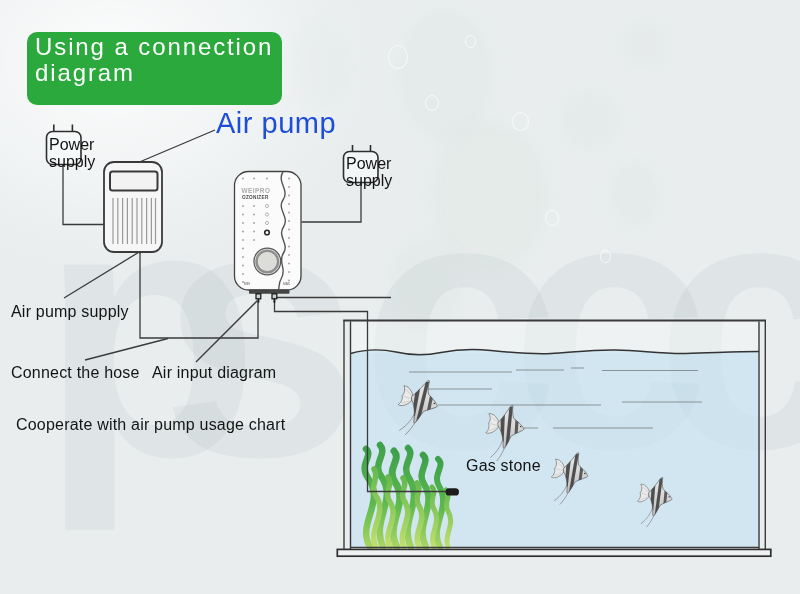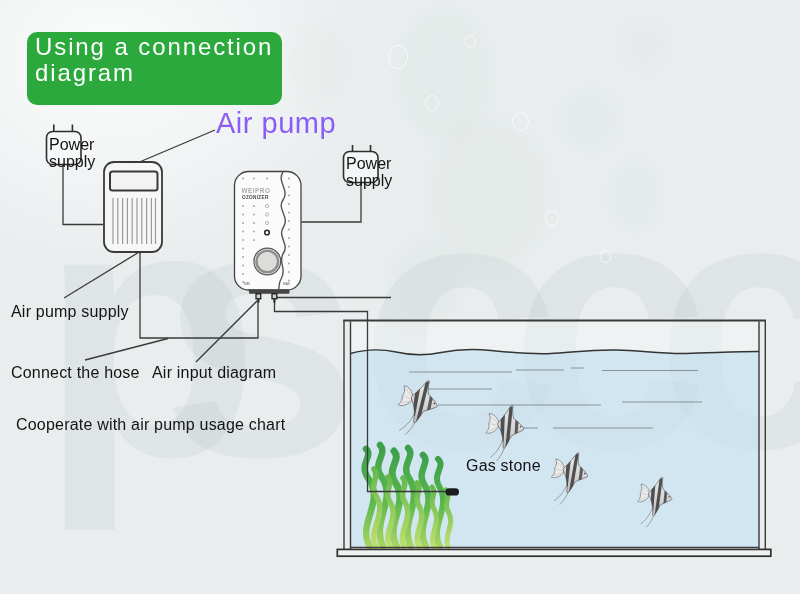--- a/index.html
+++ b/index.html
@@ -1,21 +1,21 @@
 <!DOCTYPE html>
 <html><head>
 <meta charset="utf-8">
 <style>
 html,body{margin:0;padding:0}
 #page{position:relative;width:800px;height:594px;background:#e9edee;overflow:hidden;font-family:"Liberation Sans",sans-serif;color:#161616}
 .wm{position:absolute;font-weight:bold;color:rgba(148,164,175,0.11);font-size:360px;line-height:1;pointer-events:none}
 .blob{position:absolute;border-radius:50%;filter:blur(9px)}
 .bub{position:absolute;border-radius:50%;border:1px solid rgba(255,255,255,0.65)}
 #banner{position:absolute;left:27px;top:32px;background:#2ba93c;border-radius:10px;color:#fff;font-size:24px;line-height:25.5px;padding:2px 9px 20px 8px;letter-spacing:1.9px;white-space:nowrap}
-#airpump{position:absolute;left:216px;top:107px;font-size:29px;letter-spacing:0.5px;color:#8b5cf6}
+#airpump{position:absolute;left:216px;top:107px;font-size:29px;letter-spacing:0.5px;color:#1d4ed8}
 .lbl{position:absolute;font-size:16px;letter-spacing:0.2px;color:#141414}
 .ps{position:absolute;font-size:16px;line-height:17px;color:#141414;letter-spacing:0px}
 svg{position:absolute;left:0;top:0}
 </style>
 </head>
 <body>
 <div id="page">
 
   <div style="position:absolute;left:-150px;top:-150px;width:520px;height:420px;background:radial-gradient(closest-side,rgba(255,255,255,0.85),rgba(255,255,255,0));"></div>
 

